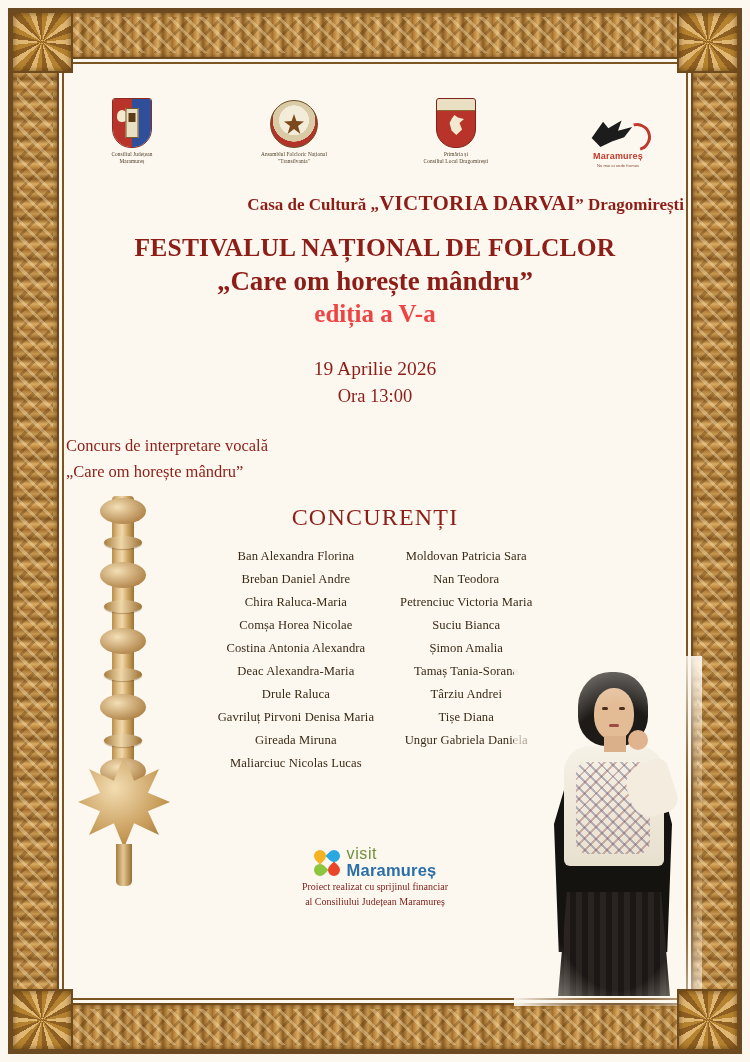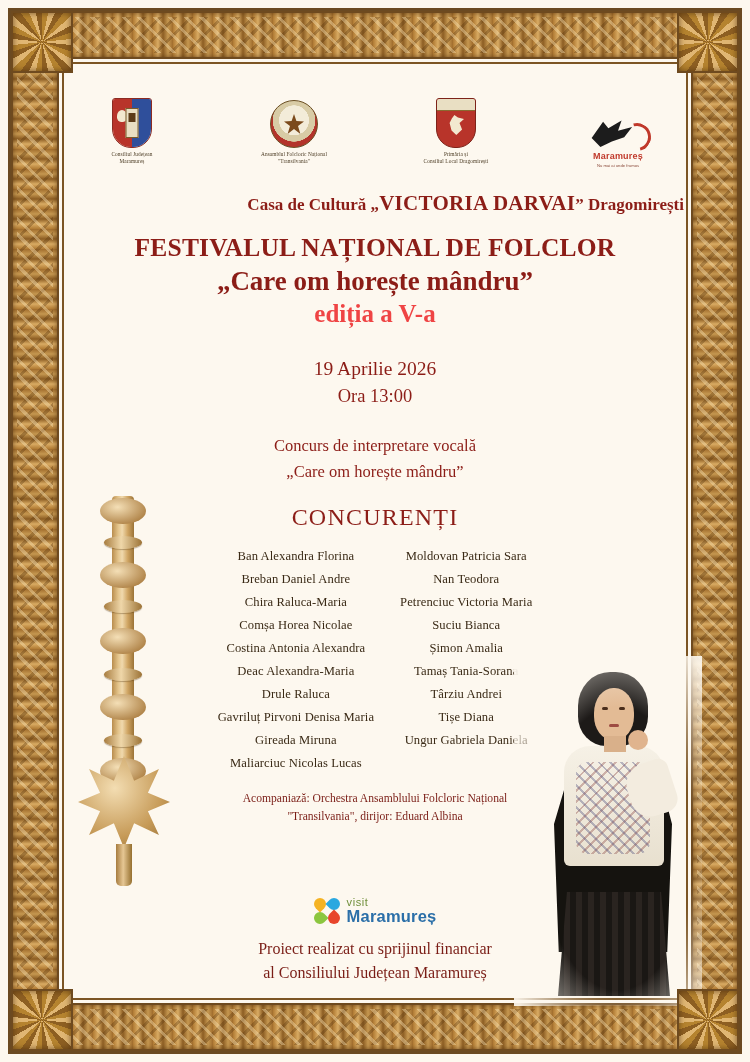--- a/index.html
+++ b/index.html
@@ -244,21 +244,21 @@
     color: #8c1d17;
   }
   .hour {
     text-align: center;
     margin-top: 6px;
     font-size: 18.5px;
     color: #8c1d17;
   }
 
   .section-sub {
-    text-align: center;
+    text-align: left;
     margin-top: 26px;
     font-size: 16.5px;
     color: #8c1d17;
     line-height: 1.55;
   }
 
   .contestants-head {
     text-align: center;
     margin-top: 20px;
     font-size: 24px;
@@ -307,31 +307,31 @@
     width: 12px; height: 12px;
     border-radius: 50% 50% 50% 0;
   }
   .vm-mark .p1 { left: 0;   top: 0;   background: #f5b323; transform: rotate(-45deg); }
   .vm-mark .p2 { right: 0;  top: 0;   background: #2aa8e0; transform: rotate(45deg); }
   .vm-mark .p3 { left: 0;   bottom: 0;background: #8cc63f; transform: rotate(-135deg); }
   .vm-mark .p4 { right: 0;  bottom: 0;background: #e8452b; transform: rotate(135deg); }
   .vm-text { line-height: 1.0; text-align: left; }
   .vm-text .l1 {
     font-family: "Liberation Sans", sans-serif;
-    font-size: 11px; color: #6f8f3a; letter-spacing: .6px;
+    font-size: 16px; color: #6f8f3a; letter-spacing: .6px;
   }
   .vm-text .l2 {
     font-family: "Liberation Sans", sans-serif;
     font-size: 16.5px; font-weight: bold; color: #2b6fa8; letter-spacing: .2px;
   }
 
   .funding {
     text-align: center;
-    margin-top: 12px;
-    font-size: 16px;
+    margin-top: 0;
+    font-size: 10px;
     color: #7a1d16;
     line-height: 1.5;
   }
 
   
   .mace {
     position: absolute;
     left: 78px;
     top: 496px;
     width: 92px;
@@ -546,24 +546,20 @@
         <div>Petrenciuc Victoria Maria</div>
         <div>Suciu Bianca</div>
         <div>Șimon Amalia</div>
         <div>Tamaș Tania-Sorana</div>
         <div>Târziu Andrei</div>
         <div>Tișe Diana</div>
         <div>Ungur Gabriela Daniela</div>
       </div>
     </div>
 
-    <div class="accomp">
-      <div>Acompaniază: Orchestra Ansamblului Folcloric Național</div>
-      <div>"Transilvania", dirijor: Eduard Albina</div>
-    </div>
 
     <div class="footer-logo">
       <div class="vm-mark">
         <span class="p1"></span>
           <span class="p2"></span>
           <span class="p3"></span>
           <span class="p4"></span>
       </div>
       <div class="vm-text">
         <div class="l1">visit</div>

